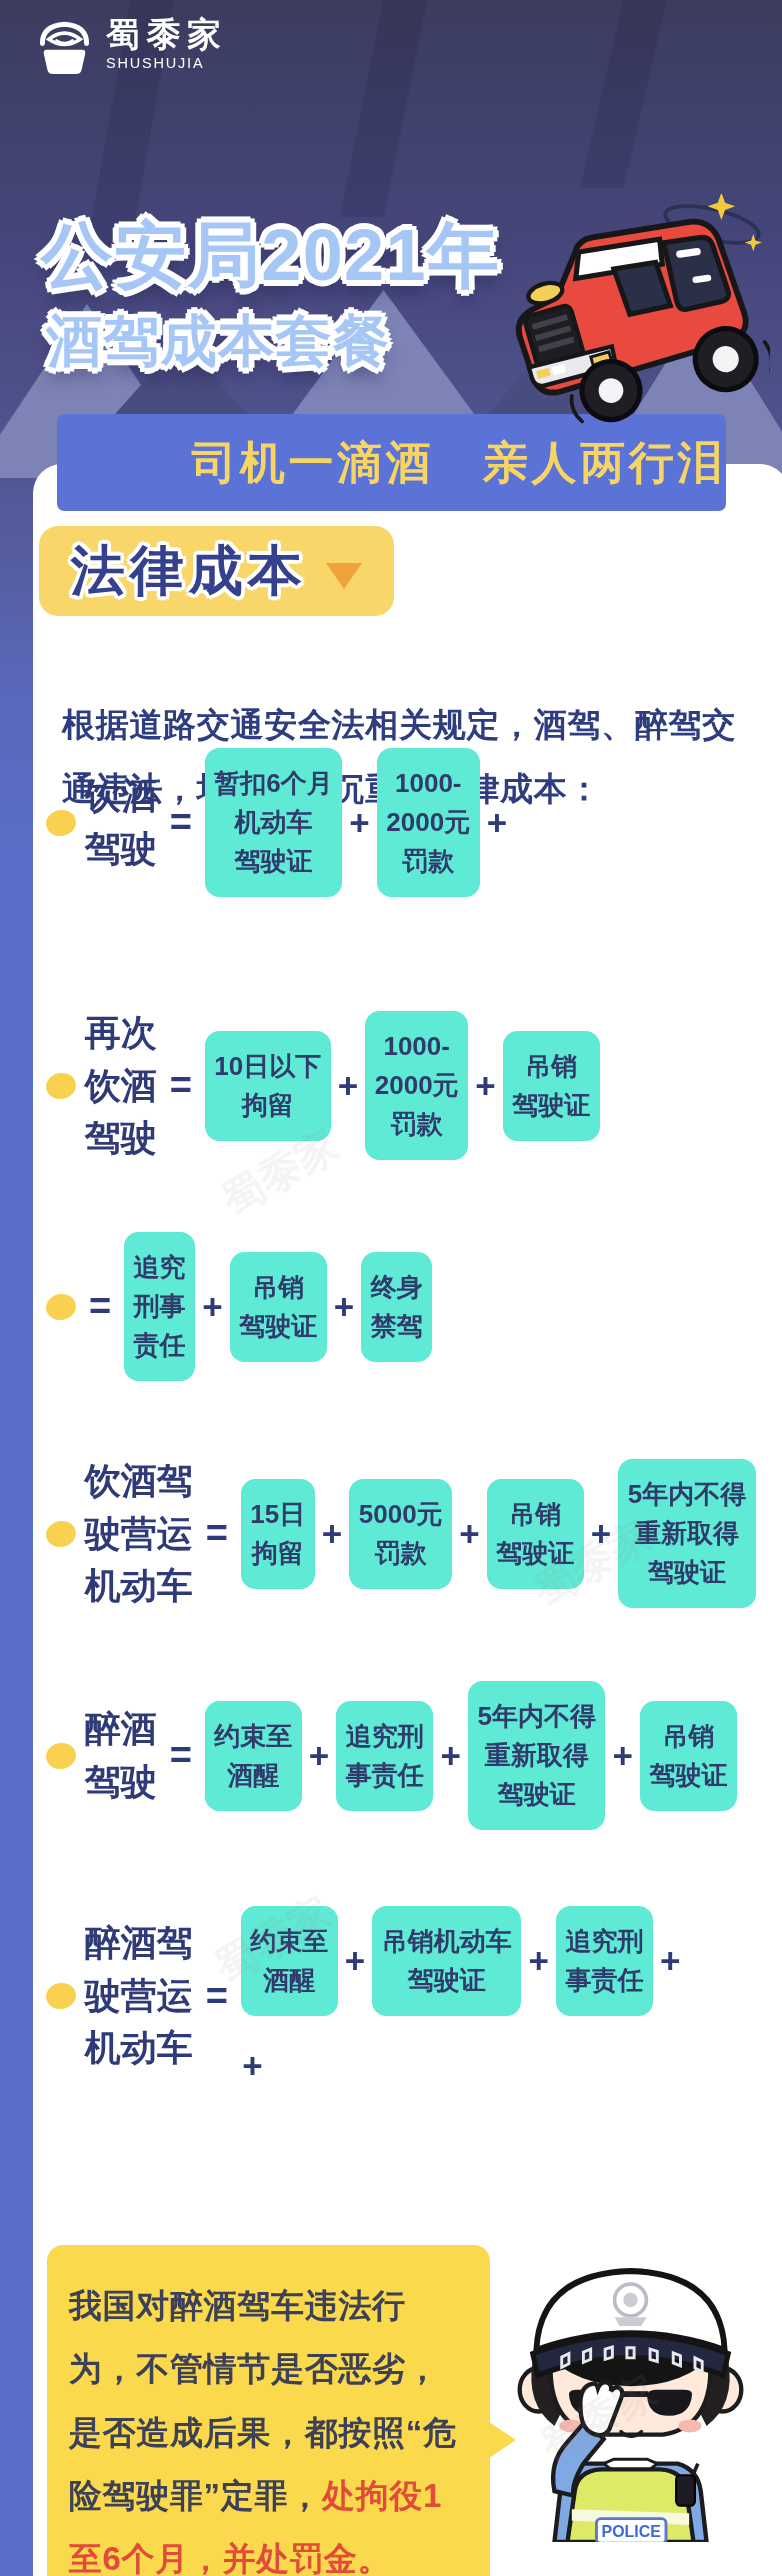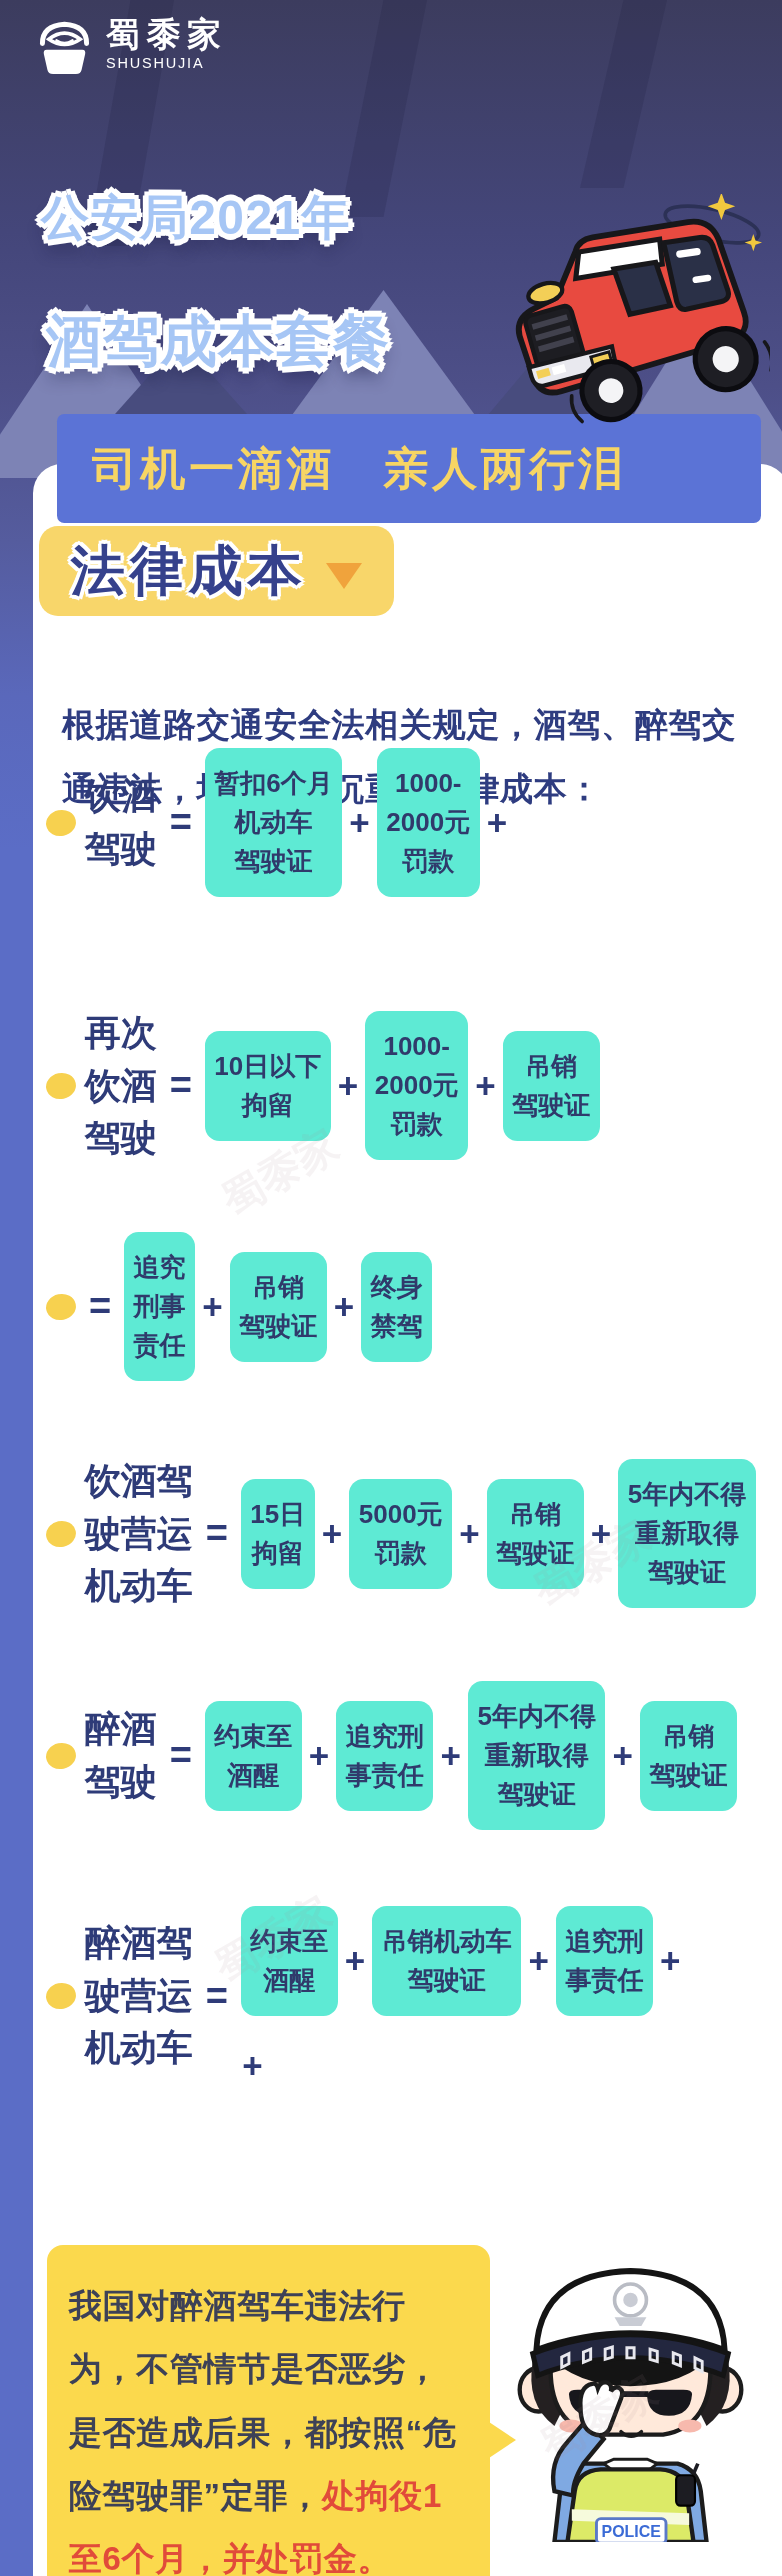--- a/index.html
+++ b/index.html
@@ -15,25 +15,25 @@
   .mountain{position:absolute;}
   .m-light{background:#7d83b5;} .m-dark{background:#484c7e;}
   .tri{clip-path:polygon(50% 0,0 100%,100% 100%);}
   .logo{position:absolute;left:36px;top:16px;display:flex;gap:13px;align-items:flex-start;z-index:3;}
   .logo-text-cn{font-size:34px;font-weight:700;color:#fff;letter-spacing:6.5px;line-height:1.1;}
   .logo-text-en{font-size:14.5px;font-weight:400;color:#fff;letter-spacing:1.8px;margin-top:1.4px;}
   .title{position:absolute;z-index:2;font-weight:900;color:#a6c6f5;letter-spacing:1.4px;
          text-shadow:-4.3px -4.3px 0 #fff,4.3px -4.3px 0 #fff,-4.3px 4.3px 0 #fff,4.3px 4.3px 0 #fff,
                      -5.8px 0 0 #fff,5.8px 0 0 #fff,0 -5.8px 0 #fff,0 5.8px 0 #fff,
                      0 11.6px 16px rgba(18,18,58,.45);}
-  .title1{left:41px;top:186px;font-size:48px;}
+  .title1{left:41px;top:208px;font-size:72px;}
   .title2{left:46px;top:304px;font-size:56px;}
   .car{position:absolute;left:498px;top:194px;z-index:5;}
-  .banner{position:absolute;left:57px;top:414px;width:669px;height:109px;background:#5b73d6;
-          border-radius:7.2px;display:flex;align-items:center;justify-content:flex-start;z-index:4;padding-left:35px;}
+  .banner{position:absolute;left:57px;top:414px;width:669px;height:97px;background:#5b73d6;
+          border-radius:7.2px;display:flex;align-items:center;justify-content:flex-end;z-index:4;}
   .banner-text{font-size:45px;font-weight:800;color:#f7d564;letter-spacing:3.6px;}
 
   
   .card{position:absolute;left:33px;top:464px;width:717px;height:2112px;background:#ffffff;
         border-radius:29px 29px 0 0;z-index:3;padding-left:39px;}
   .badge{position:absolute;left:5.8px;top:62px;height:90px;padding:0 32px;background:#f8d66a;
          border-radius:19px;display:flex;align-items:center;gap:19px;}
   .badge-text{font-size:54px;font-weight:900;color:#35418c;letter-spacing:5px;
               text-shadow:-2.9px -2.9px 0 #fff,2.9px -2.9px 0 #fff,-2.9px 2.9px 0 #fff,2.9px 2.9px 0 #fff,
                           -3.6px 0 0 #fff,3.6px 0 0 #fff,0 -3.6px 0 #fff,0 3.6px 0 #fff;}

